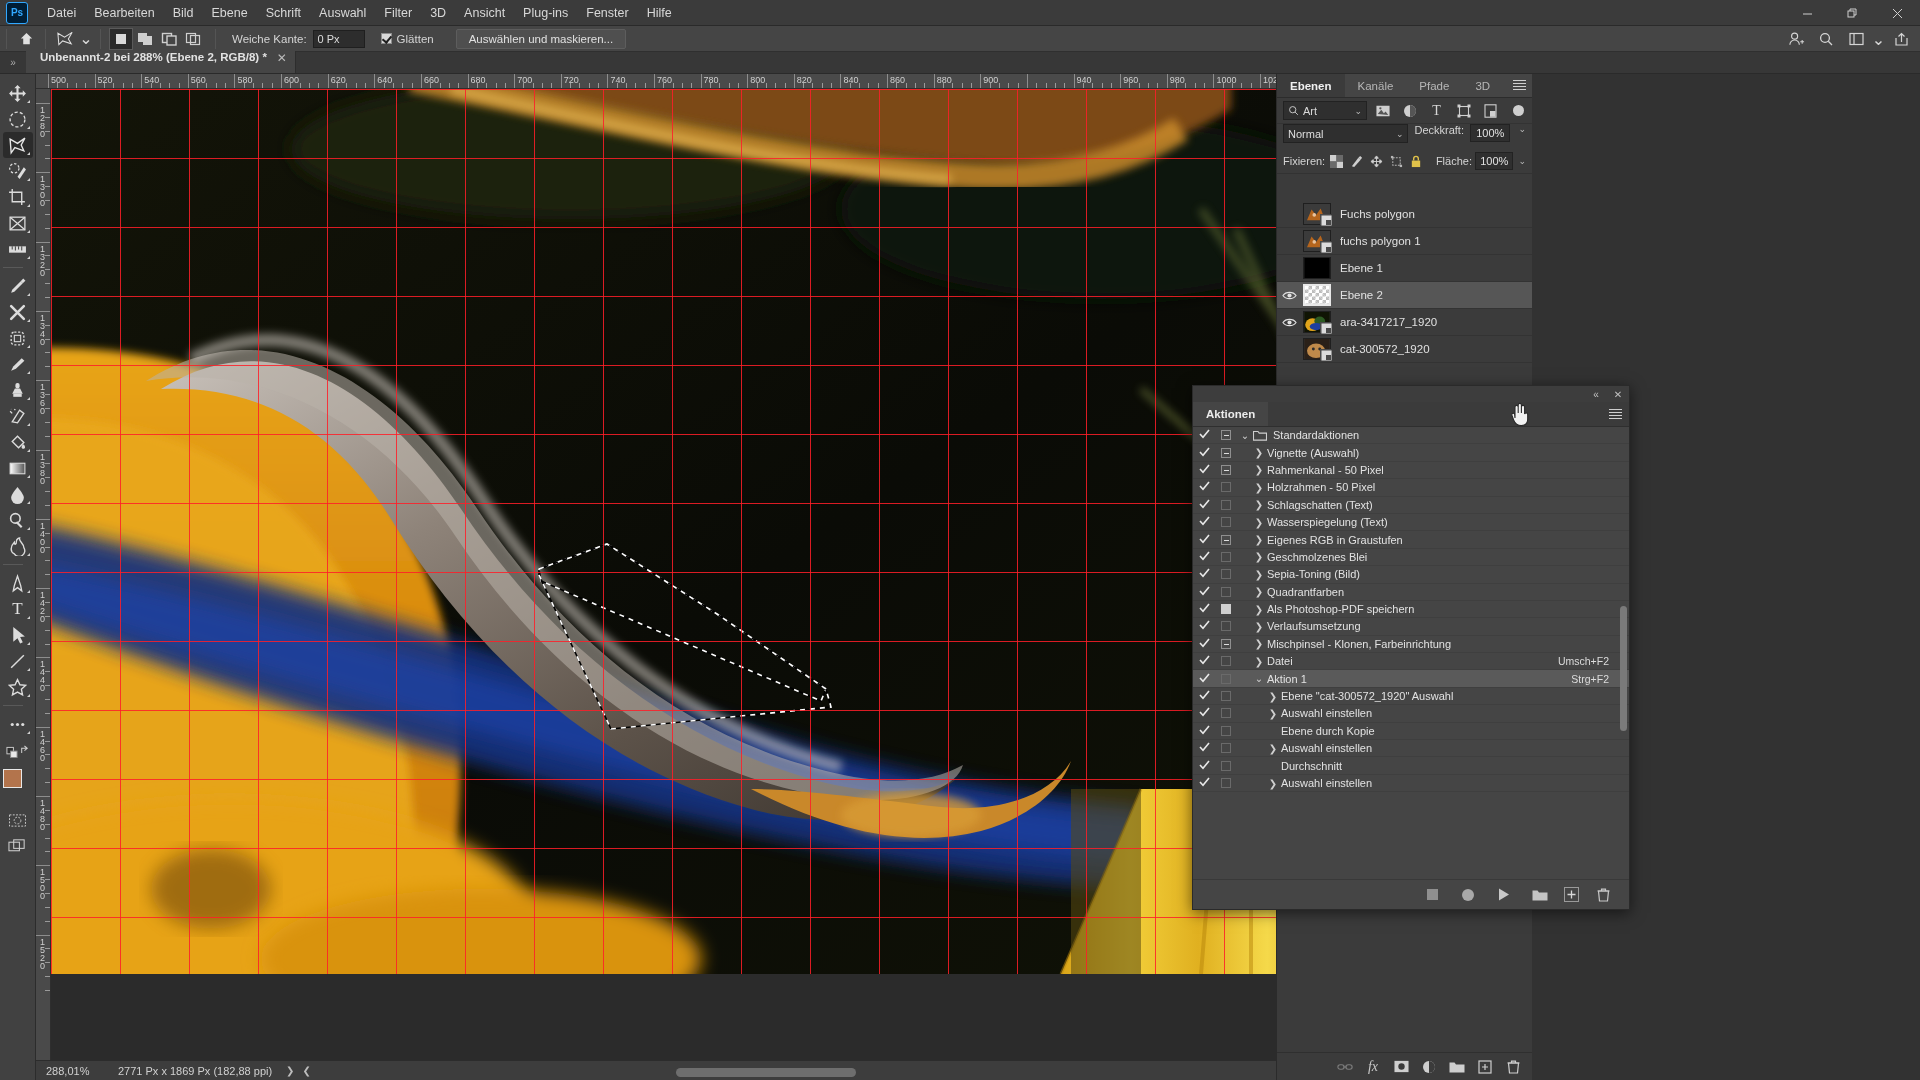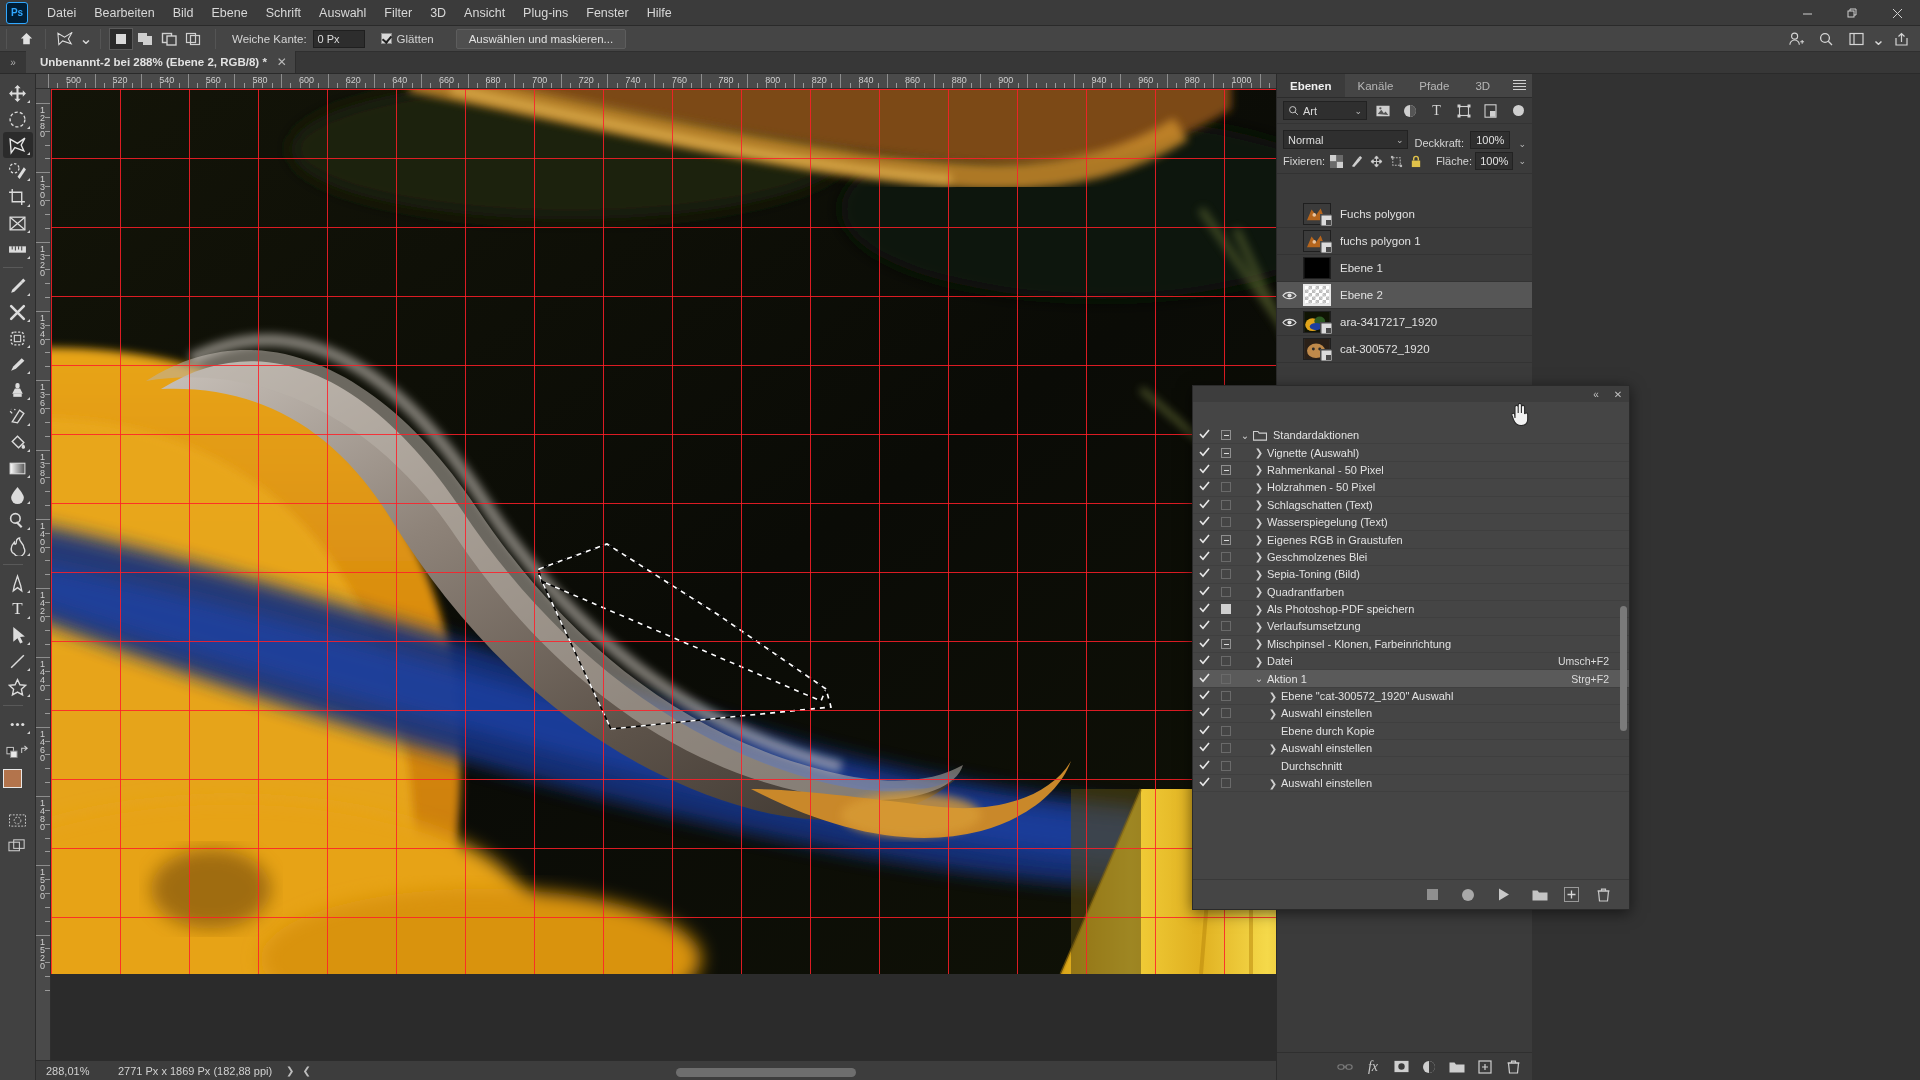--- a/index.html
+++ b/index.html
@@ -70,21 +70,21 @@
   .opt-right .opt-icon{ width:30px; }
 
   
   .tabbar{
     position:absolute; top:52px; left:0; width:1920px; height:22px;
     background:#373737; border-bottom:1px solid #2a2a2a; display:flex; align-items:flex-end;
   }
   .collapse-arrows{ width:26px;height:22px;display:flex;align-items:center;justify-content:center;
                     font-size:10px;color:#aaa; }
   .doctab{
-    height:22px; background:#454545; display:flex;align-items:center;
+    height:22px; background:#454545; display:flex;align-items:flex-start;
     padding:0 8px 0 14px; font-size:11.5px; color:#e2e2e2; font-weight:bold;
     border-right:1px solid #2d2d2d;
   }
   .doctab .x{ margin-left:10px;font-size:12px;color:#bbb;font-weight:normal; }
 
   
   .toolbar{
     position:absolute; top:74px; left:0; width:36px; bottom:0;
     background:#414141; border-right:1px solid #2c2c2c;
     display:flex;flex-direction:column;align-items:center;padding-top:6px;
@@ -107,21 +107,21 @@
   .ruler-h{
     position:absolute; top:74px; left:36px; right:0; height:15px;
     background:#4a4a4a; border-bottom:1px solid #2e2e2e; overflow:hidden;
   }
   .ruler-v{
     position:absolute; top:89px; left:36px; width:15px; bottom:20px;
     background:#4a4a4a; border-right:1px solid #2e2e2e; overflow:hidden;
   }
   .rtick{ position:absolute; top:0; width:1px; height:5px; background:#9a9a9a; }
   .rtick.maj{ height:14px; background:#8d8d8d; }
-  .rlabel{ position:absolute; top:1px; font-size:9px; color:#cfcfcf; padding-left:18px;
+  .rlabel{ position:absolute; top:1px; font-size:9px; color:#cfcfcf; padding-left:3px;
            font-family:"Liberation Sans", sans-serif; }
   .rtick-v{ position:absolute; left:0; height:1px; width:5px; background:#9a9a9a; }
   .rtick-v.maj{ width:14px; background:#8d8d8d; }
   .rlabel-v{ position:absolute; left:1px; font-size:9px; color:#cfcfcf; width:11px;
              line-height:8px; word-break:break-all; text-align:center;}
 
   
   .canvas-wrap{
     position:absolute; top:89px; left:51px; right:0; bottom:20px;
     background:#2b2b2b; overflow:hidden;
@@ -182,21 +182,21 @@
     display:flex;align-items:center;padding:0 4px;font-size:11px;color:#d9d9d9;
     position:relative;
   }
   .filter-sel .cv{ position:absolute;right:4px;font-size:9px;color:#bbb; }
   .fic{ width:23px;height:20px;display:flex;align-items:center;justify-content:center;color:#d2d2d2; }
   .toggle-knob{
     width:11px;height:11px;border-radius:50%;background:#cfcfcf;margin-left:auto;margin-right:2px;
   }
 
   .bmrow{
-    height:25px;display:flex;align-items:flex-end;padding:0 6px;gap:6px;
+    height:25px;display:flex;align-items:flex-start;padding:0 6px;gap:6px;
   }
   .bm-sel{
     width:133px;height:19px;background:#2f2f2f;border:1px solid #222;
     display:flex;align-items:center;padding:0 4px;font-size:11px;color:#dedede;position:relative;
   }
   .bm-sel .cv{ position:absolute;right:4px;font-size:9px;color:#bbb; }
   .lbl{ font-size:11px;color:#d4d4d4; }
   .numfield{
     width:43px;height:18px;background:#2f2f2f;border:1px solid #222;
     font-size:11px;color:#e2e2e2;display:flex;align-items:center;justify-content:center;
@@ -1230,20 +1230,29 @@
           </svg>
       </span>
     </div>
   </div>
 
   <div class="actions">
     <div class="act-titlebar">
       <span class="act-tb-ic">«</span>
       <span class="act-tb-ic">✕</span>
     </div>
+    <div class="act-tabs">
+      <div class="act-tab">Aktionen</div>
+      <div class="act-menu">
+          <i></i>
+          <i></i>
+          <i></i>
+          <i></i>
+        </div>
+    </div>
     <div class="act-list" id="actions-list">
         <div class="arow">
           <span class="acheck"><svg width="11" height="10" viewBox="0 0 11 10">
               <path d="M1 5 L4 8.2 L10 1" fill="none" stroke="#e8e8e8" stroke-width="1.6"></path>
             </svg></span>
           <span class="amodal">
             <span class="mbox minus"></span>
           </span>
           <span style="width: 0px; flex: 0 0 0px;"></span>
           <span class="atwist">⌄</span>

